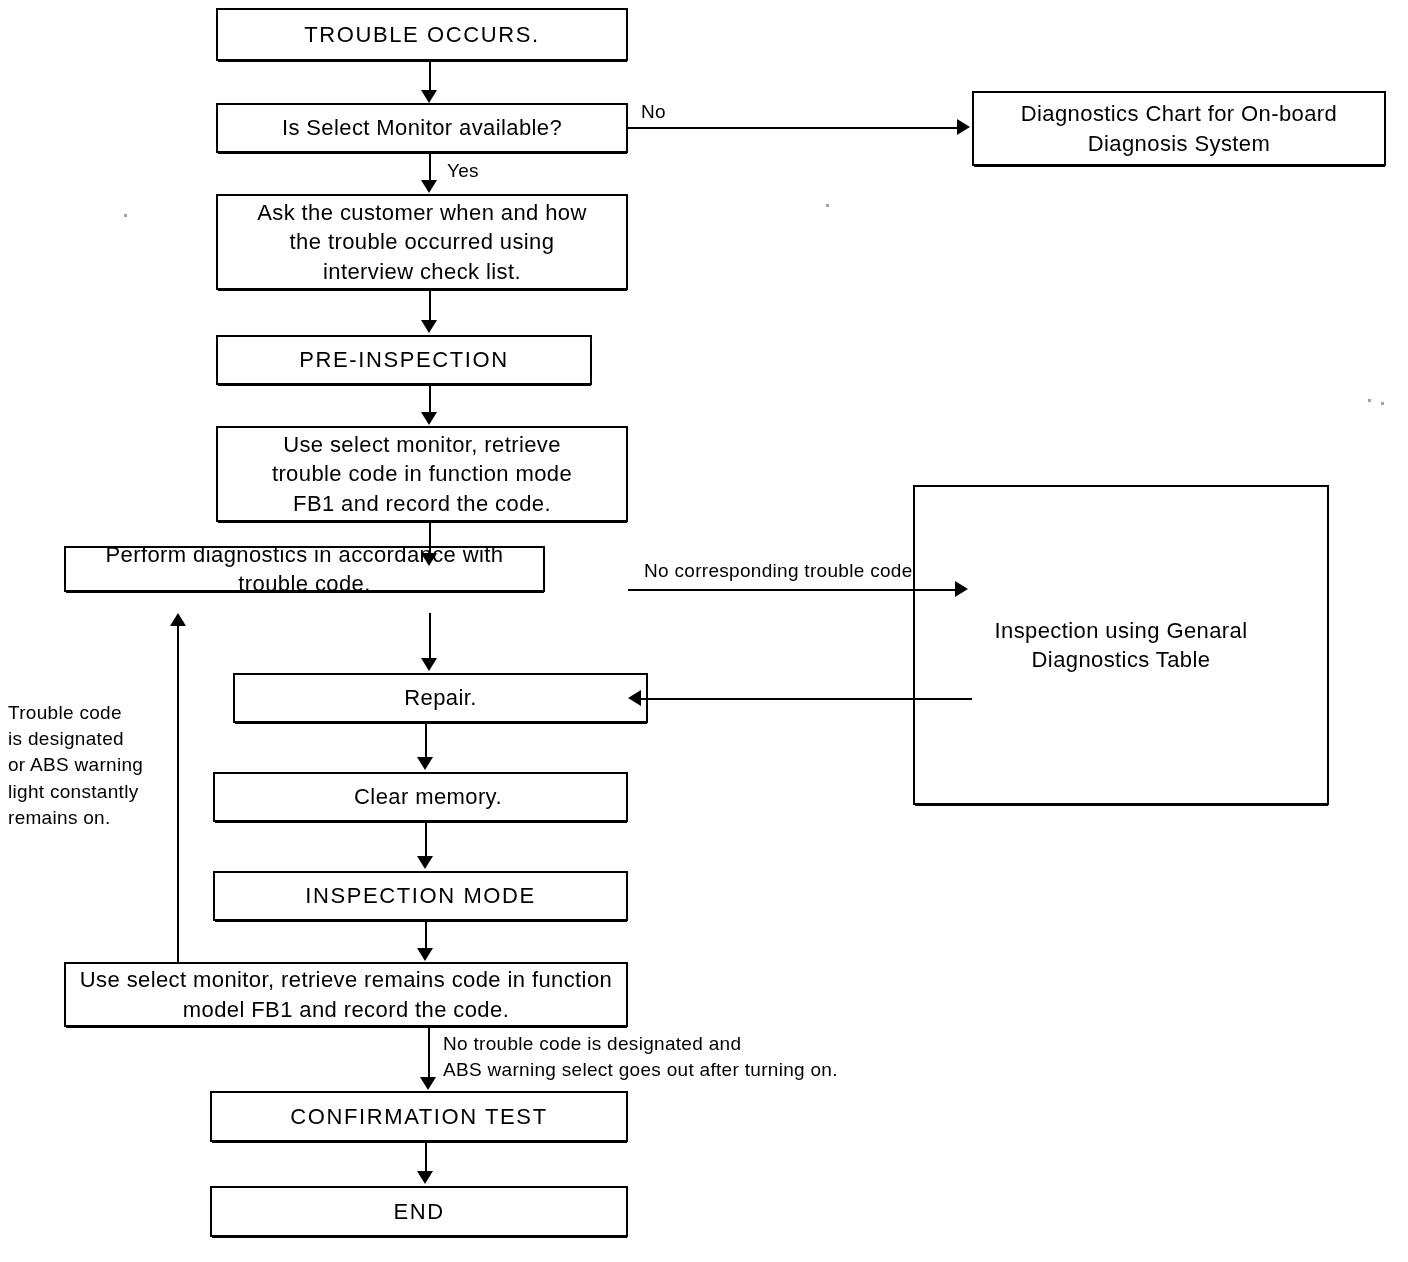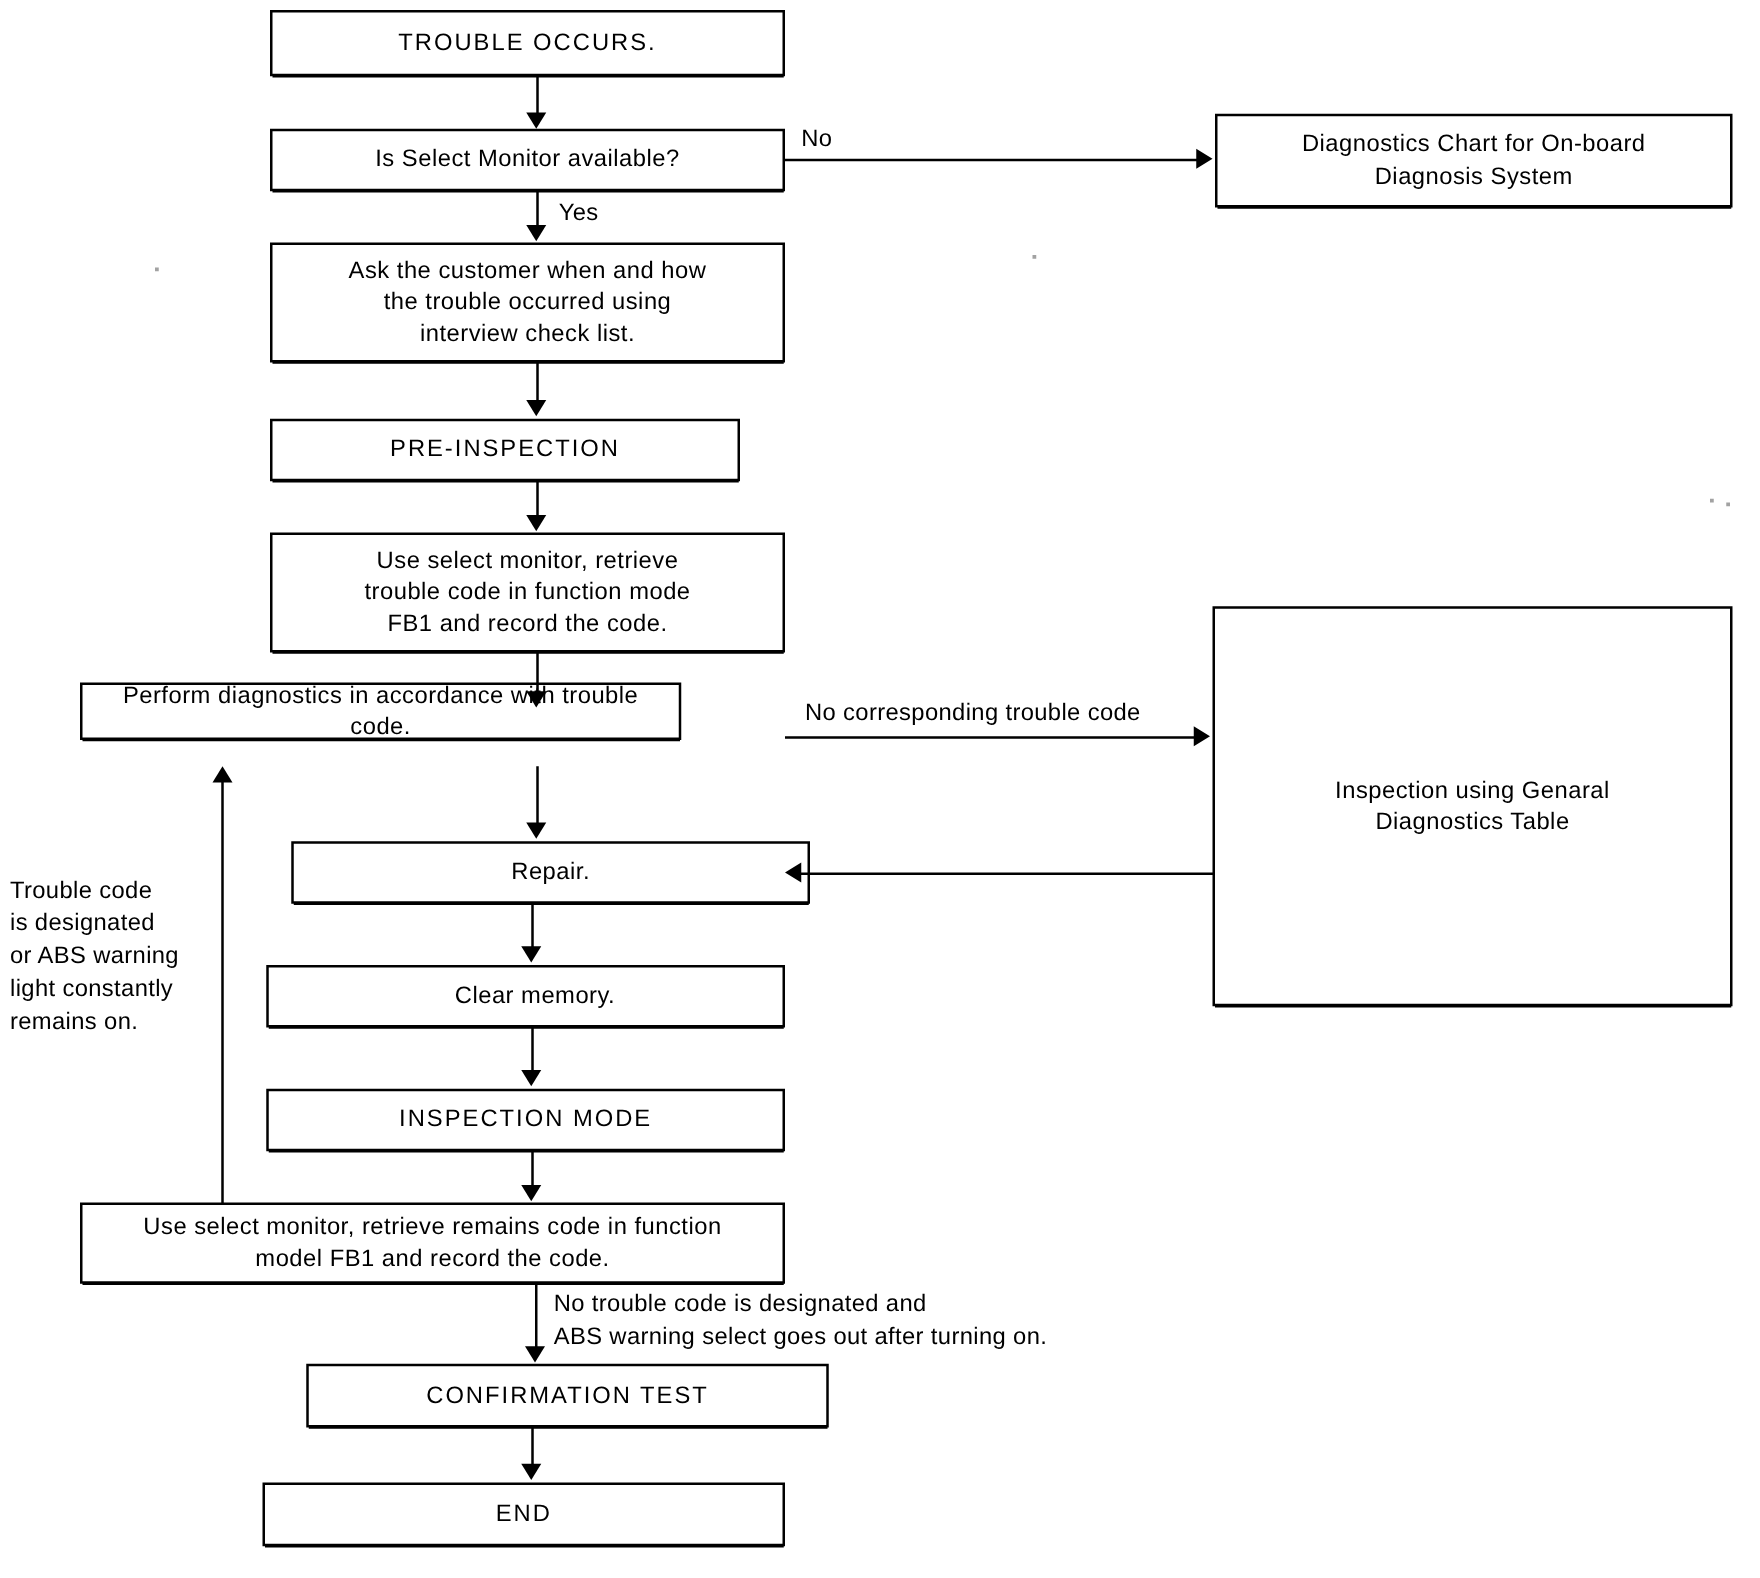--- a/index.html
+++ b/index.html
@@ -20,21 +20,21 @@
   .box {
     position: absolute;
     box-sizing: border-box;
     border: 2px solid #000000;
     background: #ffffff;
     display: flex;
     align-items: center;
     justify-content: center;
     text-align: center;
     line-height: 1.32;
-    font-size: 19px;
+    font-size: 22px;
     letter-spacing: 0.4px;
     padding: 2px 6px;
   }
   
   .box::after {
     content: "";
     position: absolute;
     left: 0;
     right: -1px;
     bottom: -3px;
@@ -126,21 +126,21 @@
   <div class="box" style="left:216px; top:426px; width:412px; height:96px; flex-direction:column;">
     <span class="txt">Use select monitor, retrieve</span>
     <span class="txt">trouble code in function mode</span>
     <span class="txt">FB1 and record the code.</span>
   </div>
 
   <div class="box" style="left:64px; top:546px; width:481px; height:46px;">
     <span class="txt">Perform diagnostics in accordance with trouble code.</span>
   </div>
 
-  <div class="box" style="left:970px; top:485px; width:416px; height:320px; flex-direction:column;">
+  <div class="box" style="left:913px; top:485px; width:416px; height:320px; flex-direction:column;">
     <span class="txt">Inspection using Genaral</span>
     <span class="txt">Diagnostics Table</span>
   </div>
 
   <div class="box" style="left:213px; top:673px; width:415px; height:50px;margin-left:20px;">
     <span class="txt">Repair.</span>
   </div>
 
   <div class="box" style="left:213px; top:772px; width:415px; height:50px;padding-left:21px;">
     <span class="txt">Clear memory.</span>
@@ -148,21 +148,21 @@
 
   <div class="box caps" style="left:213px; top:871px; width:415px; height:50px;">
     <span class="txt">INSPECTION MODE</span>
   </div>
 
   <div class="box" style="left:64px; top:962px; width:564px; height:65px; flex-direction:column;">
     <span class="txt">Use select monitor, retrieve remains code in function</span>
     <span class="txt">model FB1 and record the code.</span>
   </div>
 
-  <div class="box caps" style="left:210px; top:1091px; width:418px; height:51px;margin-left:35px;">
+  <div class="box caps" style="left:210px; top:1091px; width:418px; height:51px;">
     <span class="txt">CONFIRMATION TEST</span>
   </div>
 
   <div class="box caps" style="left:210px; top:1186px; width:418px; height:51px;">
     <span class="txt">END</span>
   </div>
 
   <div class="line vline" style="left:429px; top:61px; height:33px;"></div>
   <div class="arrow-down" style="left:421px; top:90px;"></div>
 

